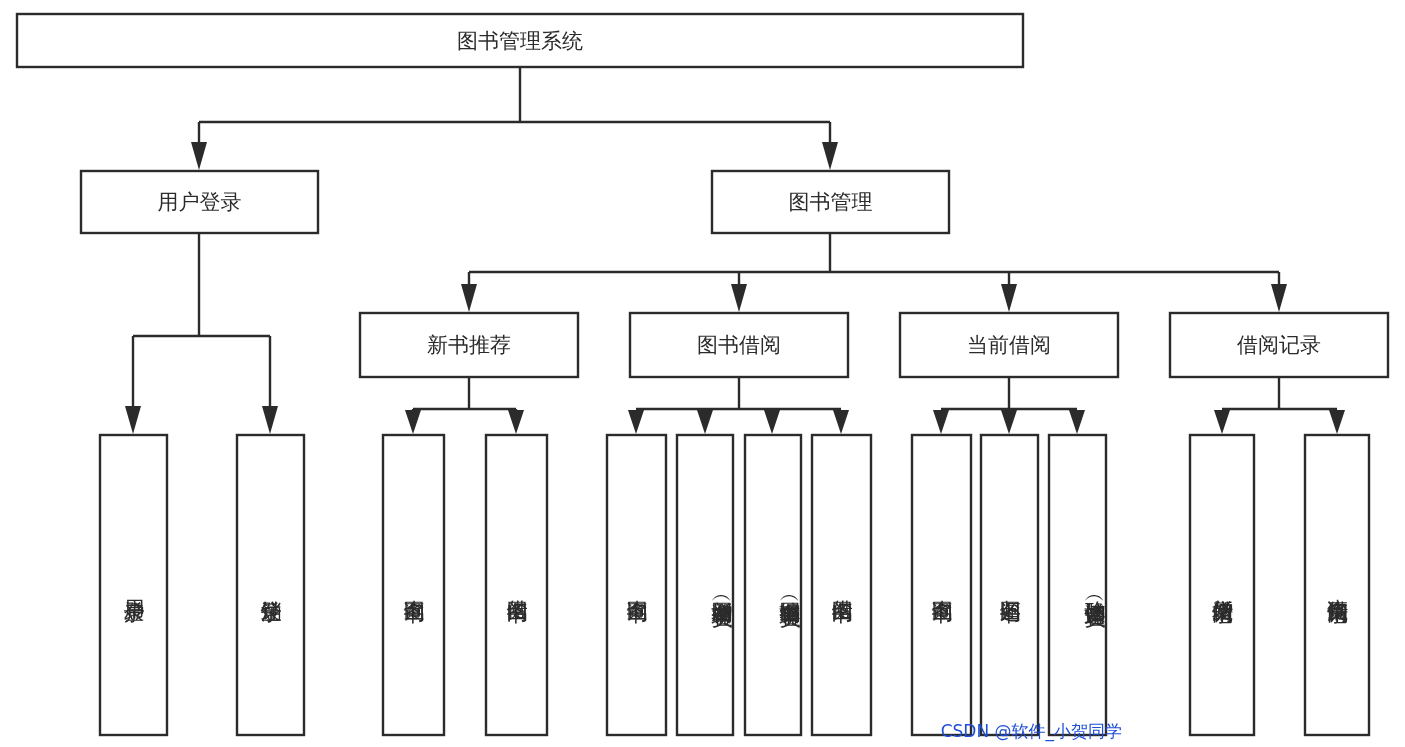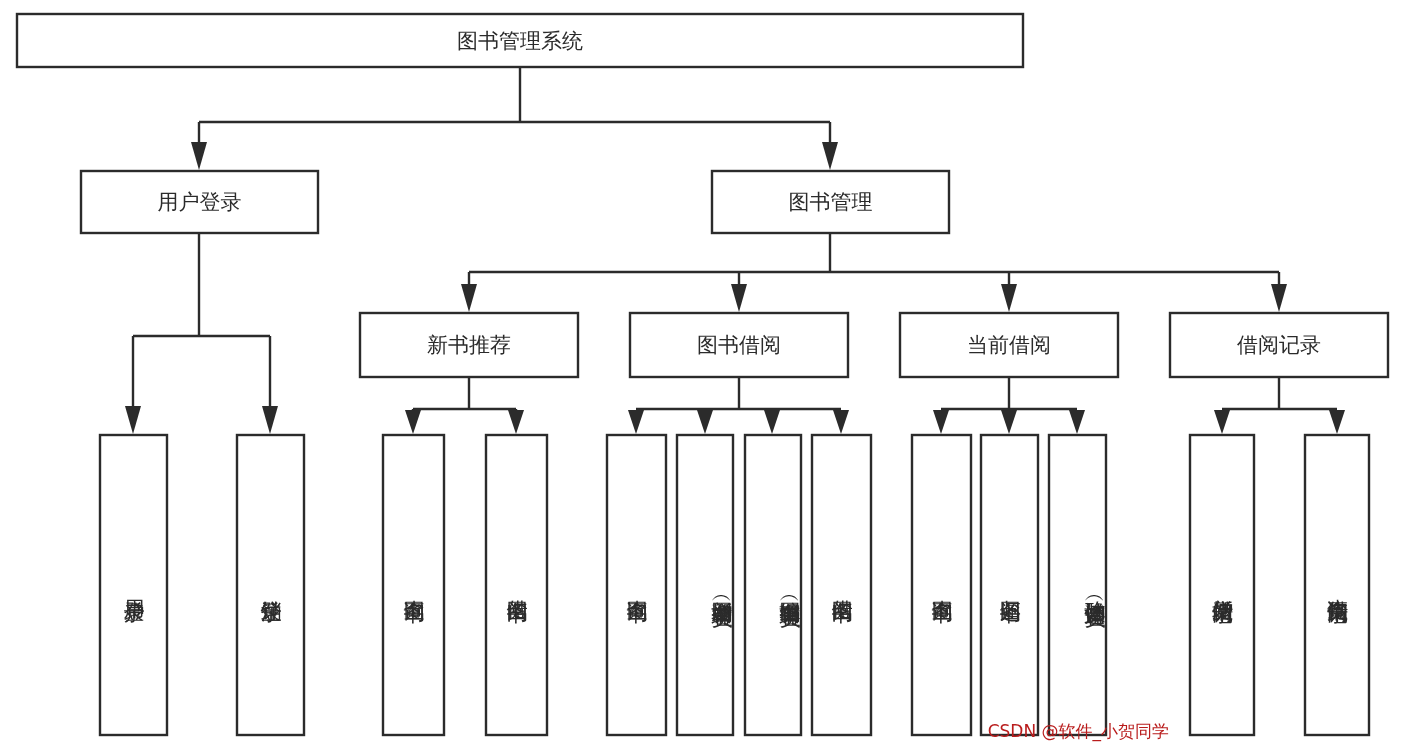--- a/index.html
+++ b/index.html
@@ -11,21 +11,20 @@
     width: 1405px;
     height: 747px;
     font-family: "DejaVu Sans", "Liberation Sans", sans-serif;
     overflow: hidden;
   }
   #diagram-root {
     position: relative;
     width: 1130px;
     height: 747px;
     background: #ffffff;
-    padding-left: 47px;
   }
   svg#diagram-svg {
     position: absolute;
     left: 0;
     top: 0;
     width: 1405px;
     height: 747px;
     display: block;
   }
   .node-box {
@@ -67,21 +66,21 @@
   }
   .leaf-label.centered {
     align-items: center;
   }
   .watermark {
     position: absolute;
     right: 8px;
     bottom: 4px;
     font-family: "DejaVu Sans", "Liberation Sans", sans-serif;
     font-size: 17px;
-    color: #b91c1c;
+    color: #1d4ed8;
     white-space: nowrap;
   }
 </style>
 </head>
 <body>
 
 <div id="diagram-root">
 
   <svg id="diagram-svg" viewBox="0 0 1405 747">
 

